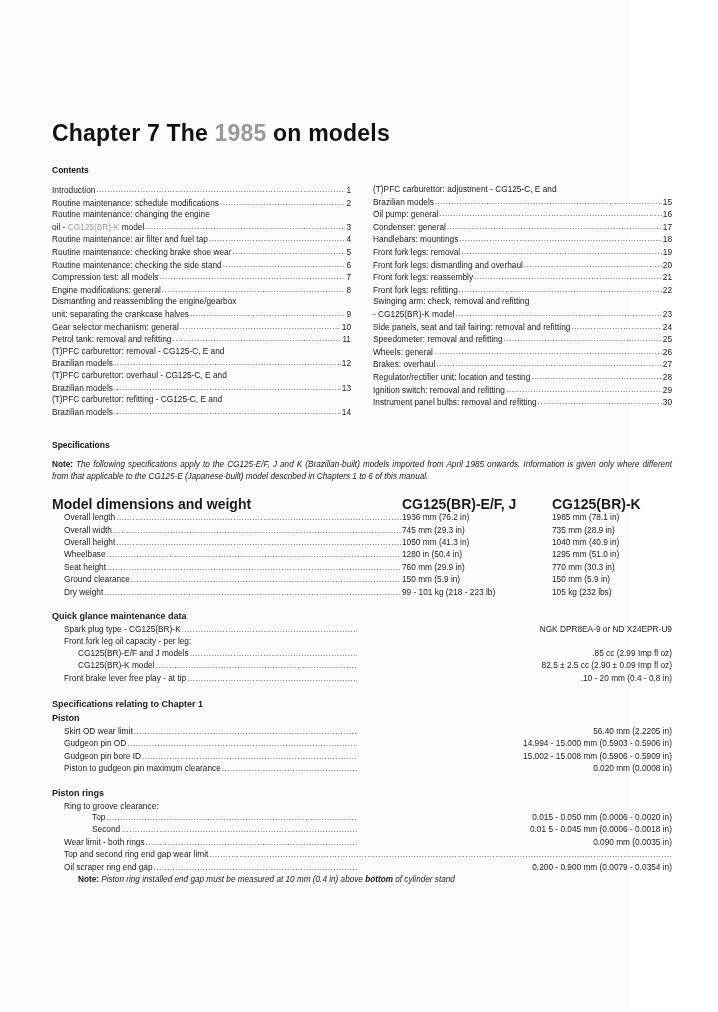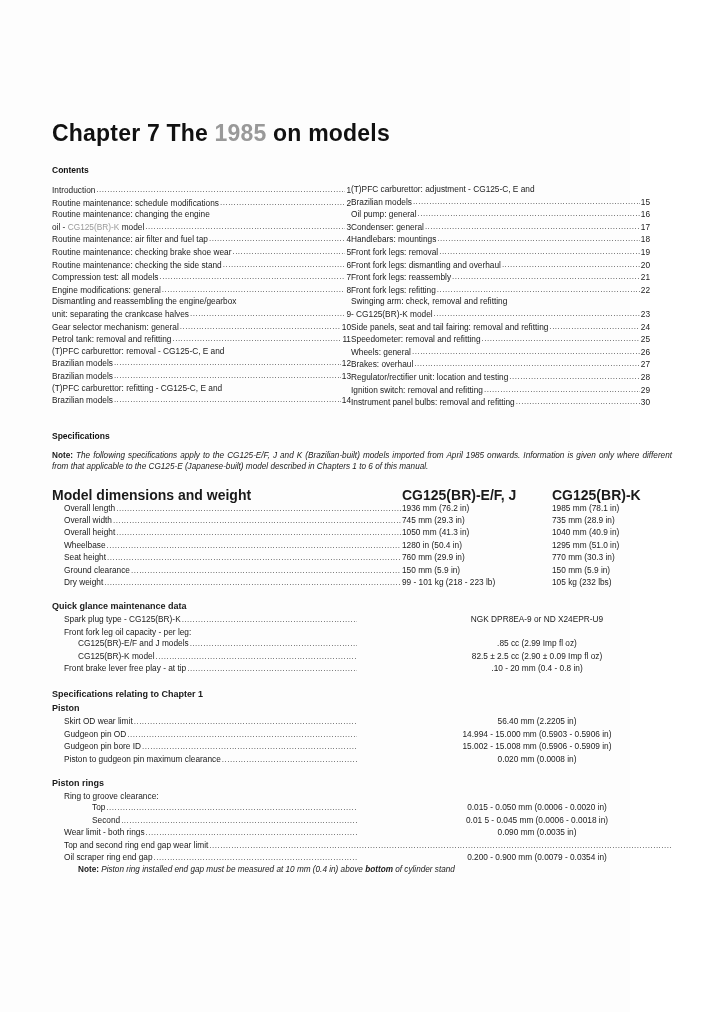--- a/index.html
+++ b/index.html
@@ -38,20 +38,21 @@
   h1.chapter-title .faded { color: #999; }
   .section-label {
     font-size: 8.5px;
     font-weight: bold;
     margin: 0 0 9px 0;
     color: #111;
   }
   
   .contents-cols {
     display: flex;
+    gap: 22px;
     margin-bottom: 22px;
   }
   .contents-col { width: 299px; }
   .toc-row {
     display: flex;
     align-items: flex-end;
     font-size: 8.3px;
     line-height: 11.6px;
     color: #1a1a1a;
     white-space: nowrap;
@@ -106,21 +107,21 @@
   .spec-row .v1 {
     flex: 0 0 150px;
     text-align: left;
   }
   .spec-row .v2 {
     flex: 0 0 120px;
     text-align: left;
   }
   .spec-row .vfull {
     flex: 0 0 270px;
-    text-align: center;
+    text-align: right;
     margin-left: 44px;
   }
   .hdr-row {
     display: flex;
     font-size: 14px;
     font-weight: bold;
     line-height: 12px;
     margin-bottom: 2px;
   }
   .hdr-row .h0 { flex: 1 1 auto; }
@@ -213,20 +214,23 @@
           </div>
           <div class="toc-row">
             <span class="t">(T)PFC carburettor: removal - CG125-C, E and</span>
           </div>
           <div class="toc-row">
             <span class="t">Brazilian models</span>
             <span class="dots">........................................................................................................................</span>
             <span class="pg">12</span>
           </div>
           <div class="toc-row">
+            <span class="t">(T)PFC carburettor: overhaul - CG125-C, E and</span>
+          </div>
+          <div class="toc-row">
             <span class="t">Brazilian models</span>
             <span class="dots">........................................................................................................................</span>
             <span class="pg">13</span>
           </div>
           <div class="toc-row">
             <span class="t">(T)PFC carburettor: refitting - CG125-C, E and</span>
           </div>
           <div class="toc-row">
             <span class="t">Brazilian  models</span>
             <span class="dots">........................................................................................................................</span>

